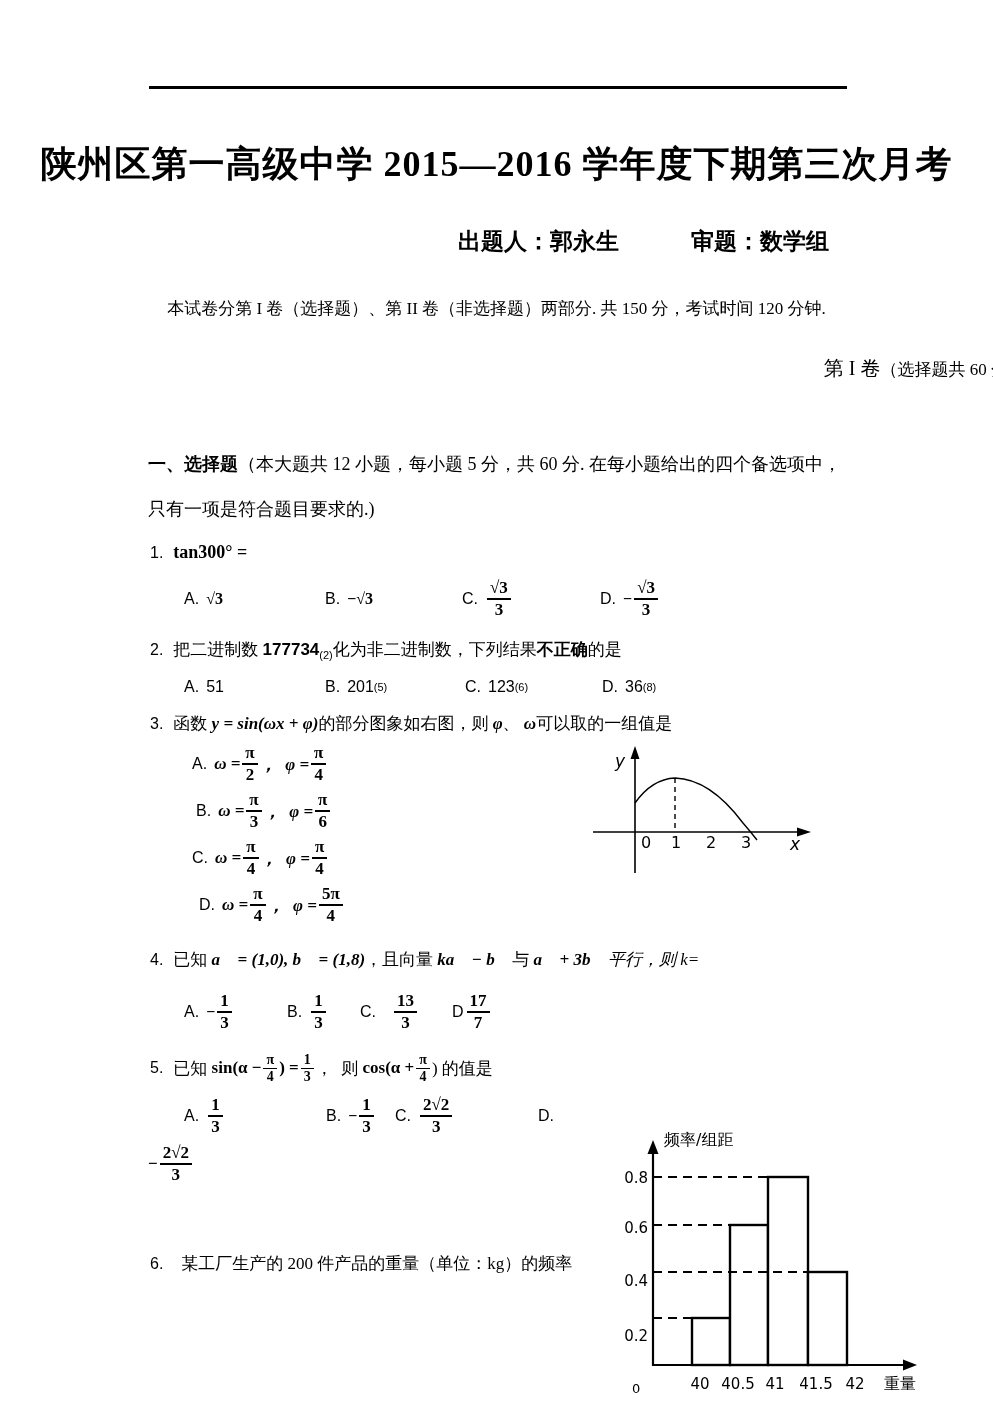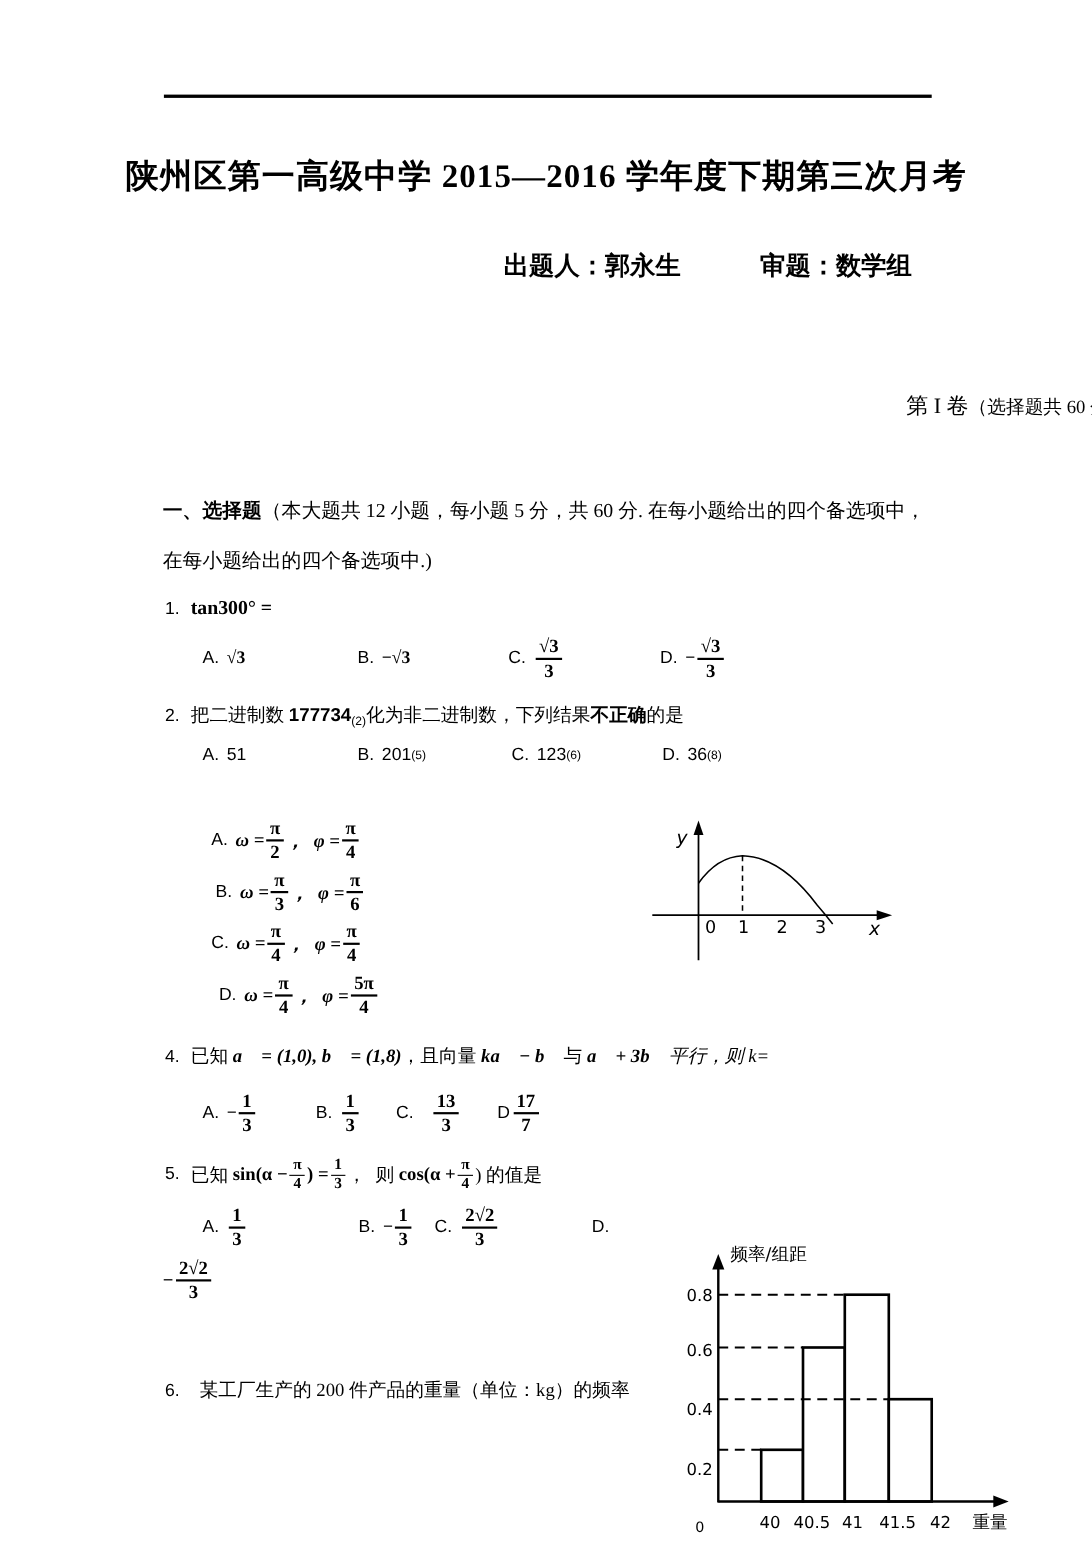--- a/index.html
+++ b/index.html
@@ -4,21 +4,21 @@
 <style>
   html,body { margin:0; padding:0; background:#888; }
   .page {
     position:relative; width:993px; height:1404px; margin:0 auto;
     background:#ffffff; color:#000;
     font-family:"Liberation Serif","DejaVu Serif",serif;
     overflow:hidden;
   }
   .abs { position:absolute; }
   .rule { background:#000; }
-  .title { left:0; width:100%; text-align:center; font-size:30px; font-weight:bold; letter-spacing:1px; }
+  .title { left:0; width:100%; text-align:center; font-size:36px; font-weight:bold; letter-spacing:1px; }
   .subtitle { font-size:23px; font-weight:bold; white-space:nowrap; }
   .intro { left:0; width:100%; text-align:center; font-size:17px; }
   .section { left:0; width:100%; text-align:right; font-size:17px;margin-left:32px; }
   .section .big { font-size:20px; }
   .line { font-size:17px; white-space:nowrap; }
   .b { font-weight:bold; }
   .m { font-weight:bold;text-align:center; }
   .mi { font-style:italic; }
   .sans { font-family:"Liberation Sans","DejaVu Sans",sans-serif; }
   .qnum { font-family:"Liberation Sans","DejaVu Sans",sans-serif; font-size:16px; margin-right:10px; }
@@ -40,29 +40,30 @@
 
 <div class="page">
 
   <div class="abs rule" style="left:149px; top:86px; width:698px; height:3px;"></div>
 
   <div class="abs title" style="top:140px;">陕州区第一高级中学 2015—2016 学年度下期第三次月考</div>
 
   <div class="abs subtitle" style="left:458px; top:226px;">出题人：郭永生</div>
   <div class="abs subtitle" style="left:691px; top:226px;">审题：数学组</div>
 
+  <div class="abs intro" style="top:297px;">本试卷分第 I 卷（选择题）、第 II 卷（非选择题）两部分. 共 150 分，考试时间 120 分钟.</div>
 
   <div class="abs section" style="top:355px;">
     <span class="big">第 I 卷</span><span>（选择题共 60 分）</span>
   </div>
 
   <div class="abs line" style="left:148px; top:452px; font-size:18px;">
     <span class="b">一、选择题</span><span>（本大题共 12 小题，每小题 5 分，共 60 分.   在每小题给出的四个备选项中，</span>
   </div>
-  <div class="abs line" style="left:148px; top:497px; font-size:18px;">在每小题给出的四个备选项中.)</div>
+  <div class="abs line" style="left:148px; top:497px; font-size:18px;">只有一项是符合题目要求的.)</div>
 
   <div class="abs line" style="left:150px; top:542px;">
     <span class="qnum">1.</span><span class="m" style="font-size:18px;">tan300° =</span>
   </div>
   <div class="abs optrow" style="left:0; top:570px; width:993px; height:58px;">
     <span class="opt" style="left:184px;">
       <span class="olabel">A.</span>
       <span class="m">√3</span>
     </span>
     <span class="opt" style="left:325px;">
@@ -91,20 +92,23 @@
       <span class="olabel">B.</span><span>201</span><span class="subsc2">(5)</span>
     </span>
     <span class="opt sans" style="left:465px; font-size:16px;">
       <span class="olabel">C.</span><span>123</span><span class="subsc2">(6)</span>
     </span>
     <span class="opt sans" style="left:602px; font-size:16px;">
       <span class="olabel">D.</span><span>36</span><span class="subsc2">(8)</span>
     </span>
   </div>
 
+  <div class="abs line" style="left:150px; top:712px;">
+    <span class="qnum">3.</span><span>函数 </span><span class="m mi">y = sin(ωx + φ)</span><span>的部分图象如右图，则 </span><span class="m mi">φ</span><span>、 </span><span class="m mi">ω</span><span>可以取的一组值是</span>
+  </div>
 
   <div class="abs flexline" style="left:192px; top:741px; height:46px;">
     <span class="olabel">A.</span>
     <span class="m mi">ω =</span>
     <span class="frac"><span class="fn">π</span><span class="fd">2</span></span>
     <span class="m mi">，  φ =</span>
     <span class="frac"><span class="fn">π</span><span class="fd">4</span></span>
   </div>
   <div class="abs flexline" style="left:196px; top:788px; height:46px;">
     <span class="olabel">B.</span>

